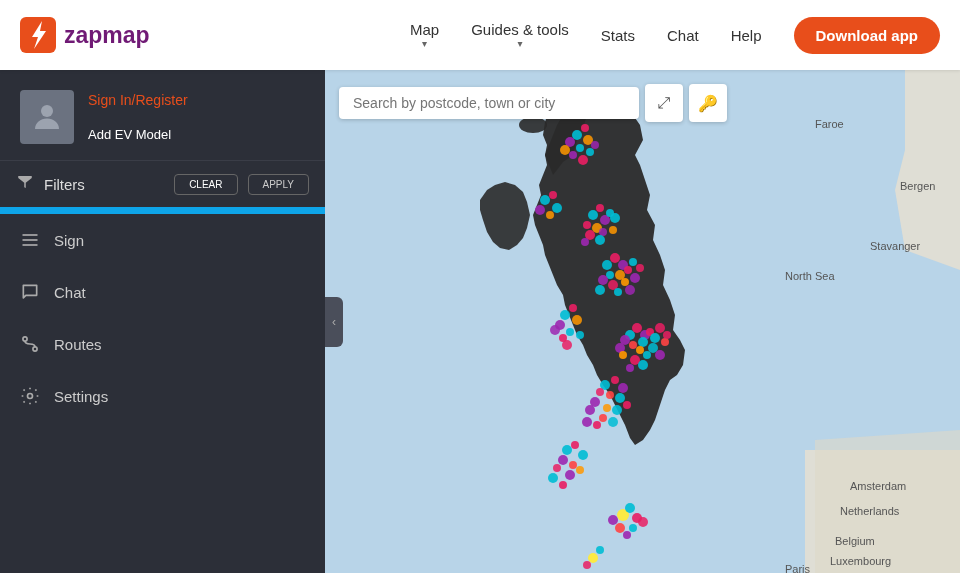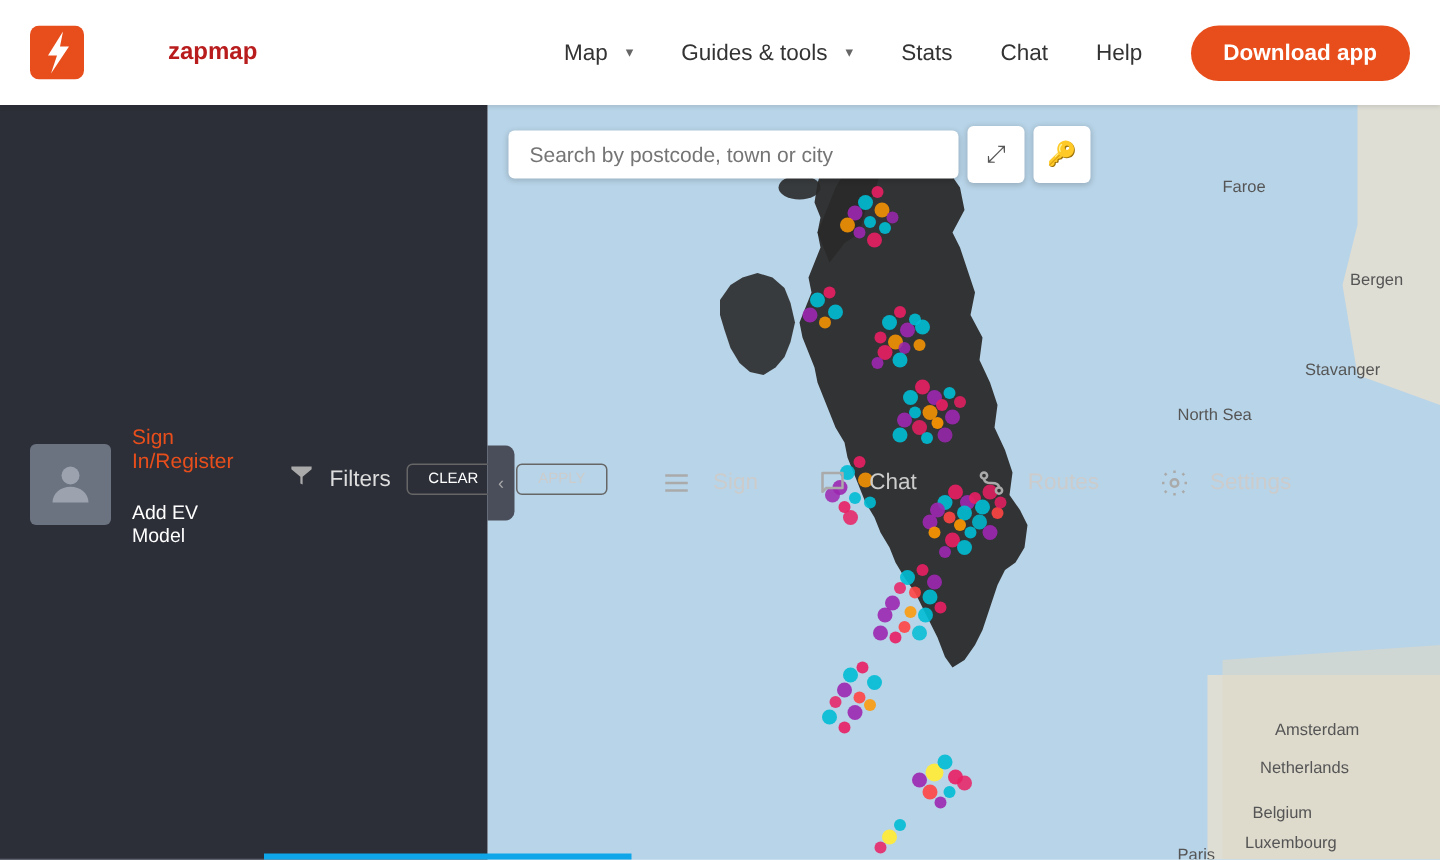--- a/index.html
+++ b/index.html
@@ -12,54 +12,54 @@
       padding: 0 20px; z-index: 100;
       box-shadow: 0 1px 3px rgba(0,0,0,0.1);
     }
     #logo { display: flex; align-items: center; gap: 8px; text-decoration: none; }
     #logo-icon { width: 36px; height: 36px; }
     #logo-text { font-size: 20px; font-weight: 700; color: #333; }
 
     #nav { display: flex; align-items: center; gap: 8px; margin-left: auto; }
     .nav-link {
       font-size: 15px; color: #333; text-decoration: none; padding: 6px 12px;
-      display: flex; align-items: center; gap: 12px; cursor: pointer;
+      display: flex; align-items: center; gap: 0; cursor: pointer; flex-direction: column;
     }
     .nav-chevron { font-size: 10px; color: #666; }
     #download-btn {
       background: #e84e1b; color: #fff; border: none; border-radius: 25px;
       padding: 10px 22px; font-size: 15px; font-weight: 600; cursor: pointer;
       margin-left: 12px;
     }
 
     
     #sidebar {
       position: absolute; top: 70px; left: 0; width: 325px; height: 503px;
-      background: #2c2f38; z-index: 50; display: flex; 
+      background: #2c2f38; z-index: 50; display: flex; flex-direction: column;
     }
 
     
     #user-section {
       display: flex; align-items: center; gap: 14px;
       padding: 20px 20px 16px 20px; border-bottom: 1px solid #3a3d47;
     }
     #avatar {
       width: 54px; height: 54px; border-radius: 4px;
       background: #6b7280; display: flex; align-items: center; justify-content: center;
       flex-shrink: 0;
     }
     #avatar svg { width: 36px; height: 36px; fill: #9ca3af; }
     #user-info { display: flex; flex-direction: column; gap: 4px; }
     #sign-in-link { color: #e84e1b; font-size: 14px; cursor: pointer; text-decoration: none; font-weight: 500; }
     #add-ev { color: #ffffff; font-size: 13px; cursor: pointer; margin-top: 15px; }
 
     
     #filters-row {
       display: flex; align-items: center; padding: 12px 16px; gap: 10px;
-      border-bottom: 4px solid #0ea5e9;
+      border-bottom: 7px solid #0ea5e9;
     }
     #filter-icon { color: #aaa; font-size: 16px; }
     #filters-label { color: #ddd; font-size: 15px; font-weight: 500; flex: 1; }
     #clear-btn {
       background: transparent; border: 1px solid #666; color: #ffffff;
       padding: 4px 14px; border-radius: 4px; font-size: 10px; cursor: pointer;
     }
     #apply-btn {
       background: transparent; border: 1px solid #666; color: #ccc;
       padding: 4px 14px; border-radius: 4px; font-size: 10px; cursor: pointer; text-align: right;
@@ -122,21 +122,21 @@
 </head>
 <body>
 
 <div id="header">
   <a id="logo" href="#">
 
     <svg id="logo-icon" viewBox="0 0 36 36" xmlns="http://www.w3.org/2000/svg">
       <rect width="36" height="36" rx="6" fill="#e84e1b"></rect>
       <path d="M22 4 L12 20 L18 20 L14 32 L26 14 L20 14 Z" fill="white"></path>
     </svg>
-    <span id="logo-text" style="font-size:16px;font-weight:700;color:#b91c1c;margin-left:48px;">zapmap</span>
+    <span id="logo-text" style="font-size:23px;font-weight:700;color:#701a75;">zapmap</span>
   </a>
 
   <nav id="nav">
     <a class="nav-link">
       <span>Map</span>
       <span class="nav-chevron">▾</span>
     </a>
     <a class="nav-link">
       <span>Guides &amp; tools</span>
       <span class="nav-chevron">▾</span>

